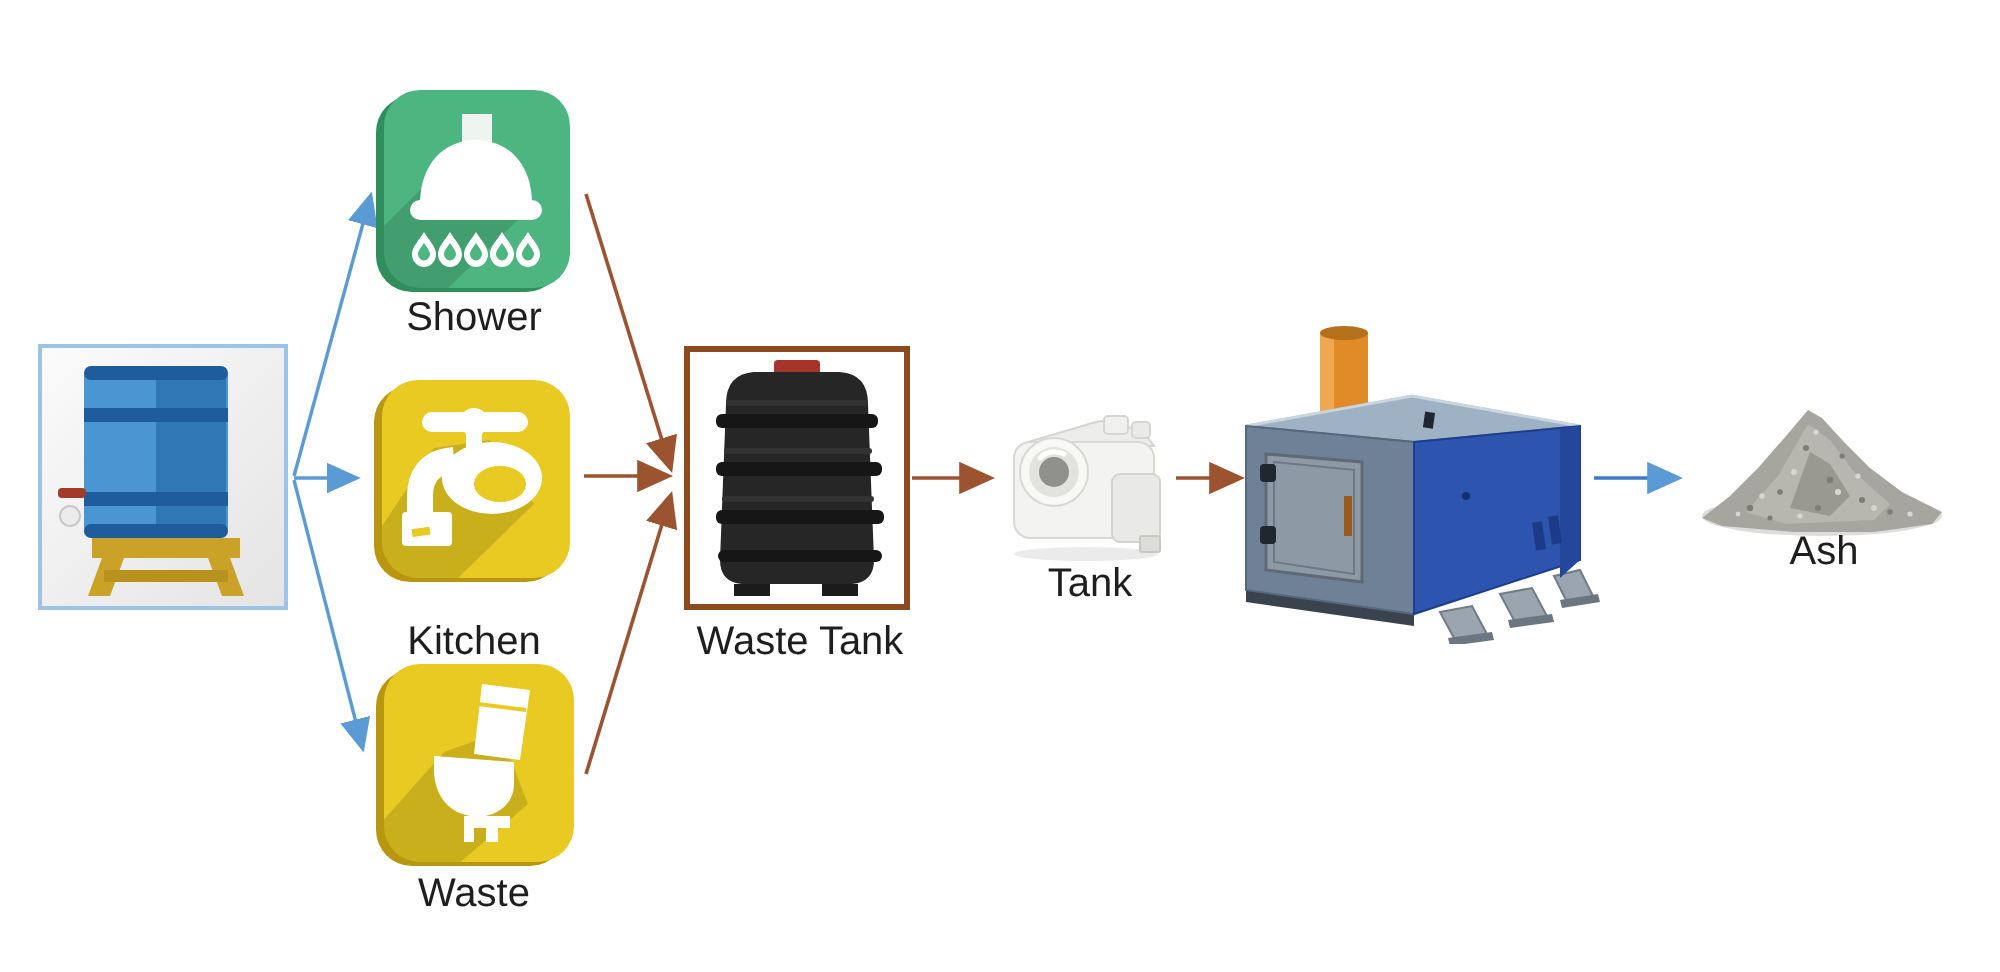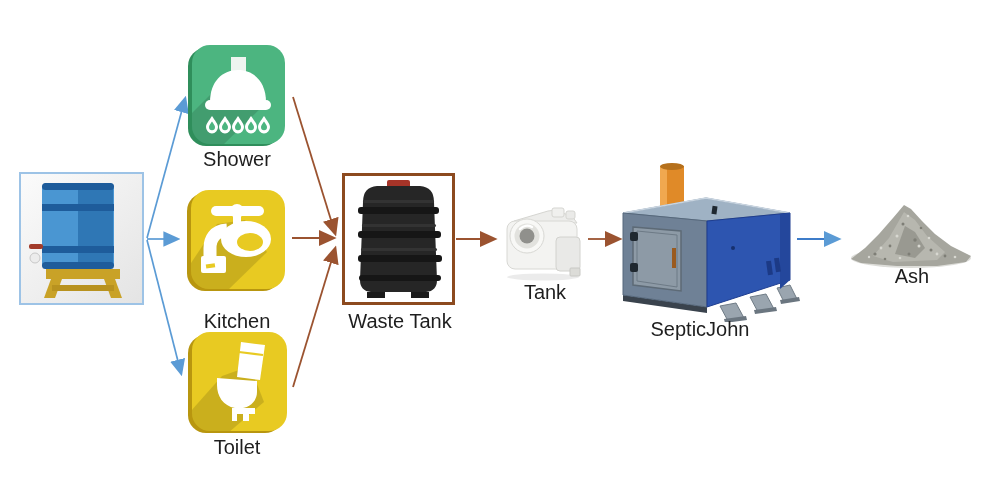--- a/index.html
+++ b/index.html
@@ -136,21 +136,21 @@
       <rect x="4" y="0" width="95" height="99" rx="18" fill="#e8ca22"></rect>
       <g clip-path="url(#clipToilet)">
         <polygon points="34,44 62,34 76,70 40,101 2,101 2,80" fill="rgba(0,0,0,0.13)"></polygon>
       </g>
       <polygon points="53,10 77,13 72,48 49,45" fill="#ffffff"></polygon>
       <line x1="51" y1="20" x2="75" y2="23" stroke="#e8ca22" stroke-width="2"></line>
       <path d="M29,46 L69,49 L69,60 C69,72 57,78 47,76 C35,74 29,64 29,53 Z" fill="#ffffff"></path>
       <path d="M44,76 h23 v6 h-6 v7 h-6 v-7 h-6 v7 h-5 z" fill="#ffffff"></path>
     </svg>
   </div>
-  <div class="node-label" style="left:237px;top:436px;">Toilet</div>
+  <div class="node-label" style="left:237px;top:436px;">Waste</div>
 
   <div class="node wastetank-box">
     <svg width="107" height="126" viewBox="0 0 107 126">
       <rect x="42" y="4" width="23" height="9" rx="2" fill="#a63428"></rect>
       <path d="M18,26 Q18,11 32,10 L75,10 Q89,11 89,26 L92,104 Q92,115 81,116 L26,116 Q15,115 15,104 Z" fill="#262626"></path>
       <g fill="#161616">
         <rect x="13" y="31" width="81" height="7" rx="3"></rect>
         <rect x="13" y="55" width="83" height="7" rx="3"></rect>
         <rect x="13" y="79" width="84" height="7" rx="3"></rect>
         <rect x="14" y="99" width="82" height="6" rx="3"></rect>
@@ -214,21 +214,20 @@
       <rect x="52" y="88" width="4" height="20" fill="#9a5a1e"></rect>
       <rect x="10" y="72" width="8" height="9" rx="2" fill="#1f2830"></rect>
       <rect x="10" y="103" width="8" height="9" rx="2" fill="#1f2830"></rect>
 
       <rect x="92" y="46" width="5" height="8" fill="#1f2830" transform="rotate(8 94 50)"></rect>
       <circle cx="113" cy="88" r="2" fill="#16306e"></circle>
       <rect x="147" y="101" width="5" height="14" fill="#1c3a86" transform="rotate(-8 149 108)"></rect>
       <rect x="155" y="98" width="5" height="14" fill="#1c3a86" transform="rotate(-8 157 105)"></rect>
     </svg>
   </div>
-  <div class="node-label" style="left:700px;top:318px;">SepticJohn</div>
 
   <div class="node" style="left:845px;top:196px;">
     <svg width="135" height="75" viewBox="0 0 135 75">
       <ellipse cx="66" cy="62" rx="60" ry="10" fill="#c6c6bf" opacity="0.6"></ellipse>
       <polygon points="6,63 20,52 34,38 48,22 59,9 66,13 77,25 90,38 106,50 126,60 121,66 92,70 52,70 16,67" fill="#a6a69e"></polygon>
       <polygon points="28,60 44,42 59,16 70,24 82,40 100,56 92,64 48,66" fill="#b7b7af"></polygon>
       <polygon points="50,58 60,30 70,36 80,52 70,62" fill="#999991"></polygon>
       <g fill="#7e7e76">
         <circle cx="30" cy="58" r="1.6"></circle>
           <circle cx="45" cy="50" r="1.4"></circle>

